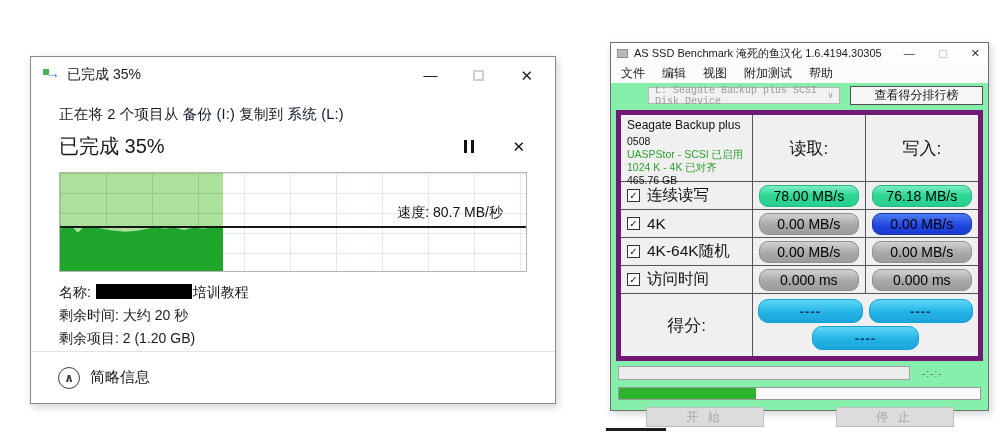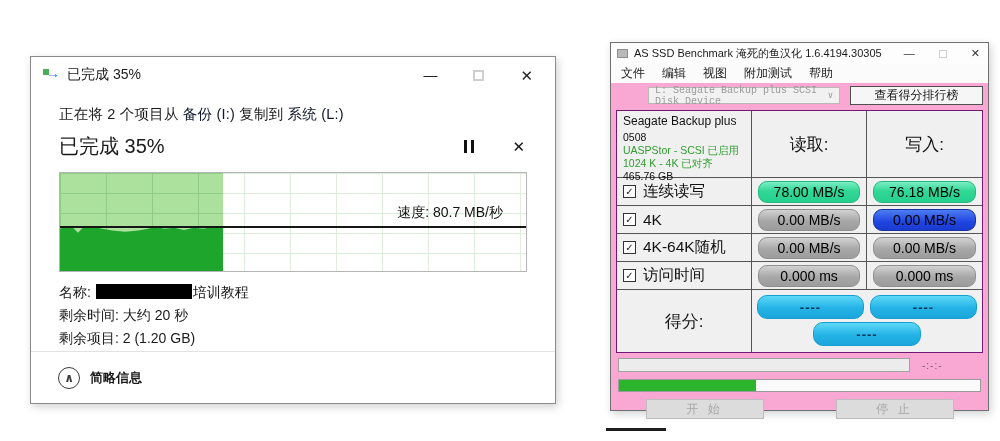--- a/index.html
+++ b/index.html
@@ -40,39 +40,39 @@
            clip-path:polygon(0 6%,4% 2%,8% 4%,11% 15%,14% 4%,20% 2%,26% 6%,32% 10%,40% 13%,48% 10%,
                      54% 6%,58% 2%,64% 6%,70% 4%,76% 9%,82% 4%,88% 6%,94% 2%,100% 5%,100% 100%,0 100%); }
   .chart-line { position:absolute; left:0; right:0; top:53px; height:2px; background:#161616; }
   .chart-speed { position:absolute; right:23px; top:31px; font-size:14px; color:#111; }
   .detail-lines { margin-top:9px; font-size:14px; line-height:23px; }
   .redacted { display:inline-block; width:96px; height:15px; background:#000; vertical-align:-2px; margin:0 1px; }
   .copy-footer { position:absolute; left:0; right:0; bottom:0; height:52px; border-top:1px solid #e2e2e2;
                  display:flex; align-items:center; padding-left:27px; gap:10px; }
   .circle-chevron { width:22px; height:22px; border:1.6px solid #3c3c3c; border-radius:50%;
                     display:flex; align-items:center; justify-content:center; font-size:12px; font-weight:bold; color:#3c3c3c; }
-  .footer-label { font-size:13px; font-weight:700; }
+  .footer-label { font-size:15px; font-weight:400; }
 
   
-  .win-bench { left:610px; top:42px; width:379px; height:369px; background:#f9a8d4; border:1px solid #707070; }
+  .win-bench { left:610px; top:42px; width:379px; height:369px; background:#86efac; border:1px solid #707070; }
   .b-titlebar { height:21px; background:#fdfdfd; display:flex; align-items:center; padding:0 8px 0 6px; }
   .b-app-icon { width:11px; height:9px; background:#b9b9b9; border:1px solid #8f8f8f; }
   .b-title { font-size:11px; margin-left:6px; color:#1a1a1a; }
   .b-controls { margin-left:auto; display:flex; align-items:center; gap:24px; }
   .b-ctl { font-size:11px; color:#333; line-height:1; }
   .b-ctl.max-box { width:8px; height:8px; border:1.5px solid #d2d2d2; color:transparent; }
   .menubar { height:19px; background:#fbfbfb; display:flex; align-items:center; gap:17px; padding:0 10px; font-size:12px; }
   .toolbar { display:flex; align-items:center; padding:3px 5px 2px 5px; gap:10px; }
   .drive-select { width:213px; height:17px; border:1px solid #b8b8b8; background:#f1f1f1;
                   display:flex; align-items:center; justify-content:space-between; padding:0 6px;
                   font-family:"Liberation Mono","DejaVu Sans Mono",monospace; font-size:10px; color:#9a9a9a;margin-left:32px; }
   .drive-select .chev { font-size:9px; color:#9a9a9a; }
   .rank-btn { margin-left:auto; width:148px; height:19px; border:1px solid #4f4f4f; background:#f6f6f6;
               font-size:12px; display:flex; align-items:center; justify-content:center; color:#111; }
-  .btable { margin:3px 5px 0 5px; border:1px solid #701a75; display:grid; grid-template-columns:37% 31.5% 31.5%; background:#f0f0f0; }
+  .btable { margin:3px 5px 0 5px; border:5px solid #701a75; display:grid; grid-template-columns:37% 31.5% 31.5%; background:#f0f0f0; }
   .cell { border-right:1px solid #555; border-bottom:1px solid #555; }
   .cell.last-col { border-right:none; }
   .cell.last-row { border-bottom:none; }
   .info-cell { padding:4px 6px; font-size:10.5px; line-height:13px; color:#111; height:67px; }
   .info-model { font-size:12px; margin-bottom:3px; }
   .info-green { color:#2f9e2f; }
   .hdr-cell { display:flex; align-items:center; justify-content:center; font-size:17px; color:#111; }
   .label-cell { display:flex; align-items:center; gap:7px; padding-left:6px; font-size:15.5px; height:28px; color:#111; }
   .checkbox { width:13px; height:13px; border:1px solid #333; background:#fff; display:flex;
               align-items:center; justify-content:center; font-size:10px; color:#222; }

